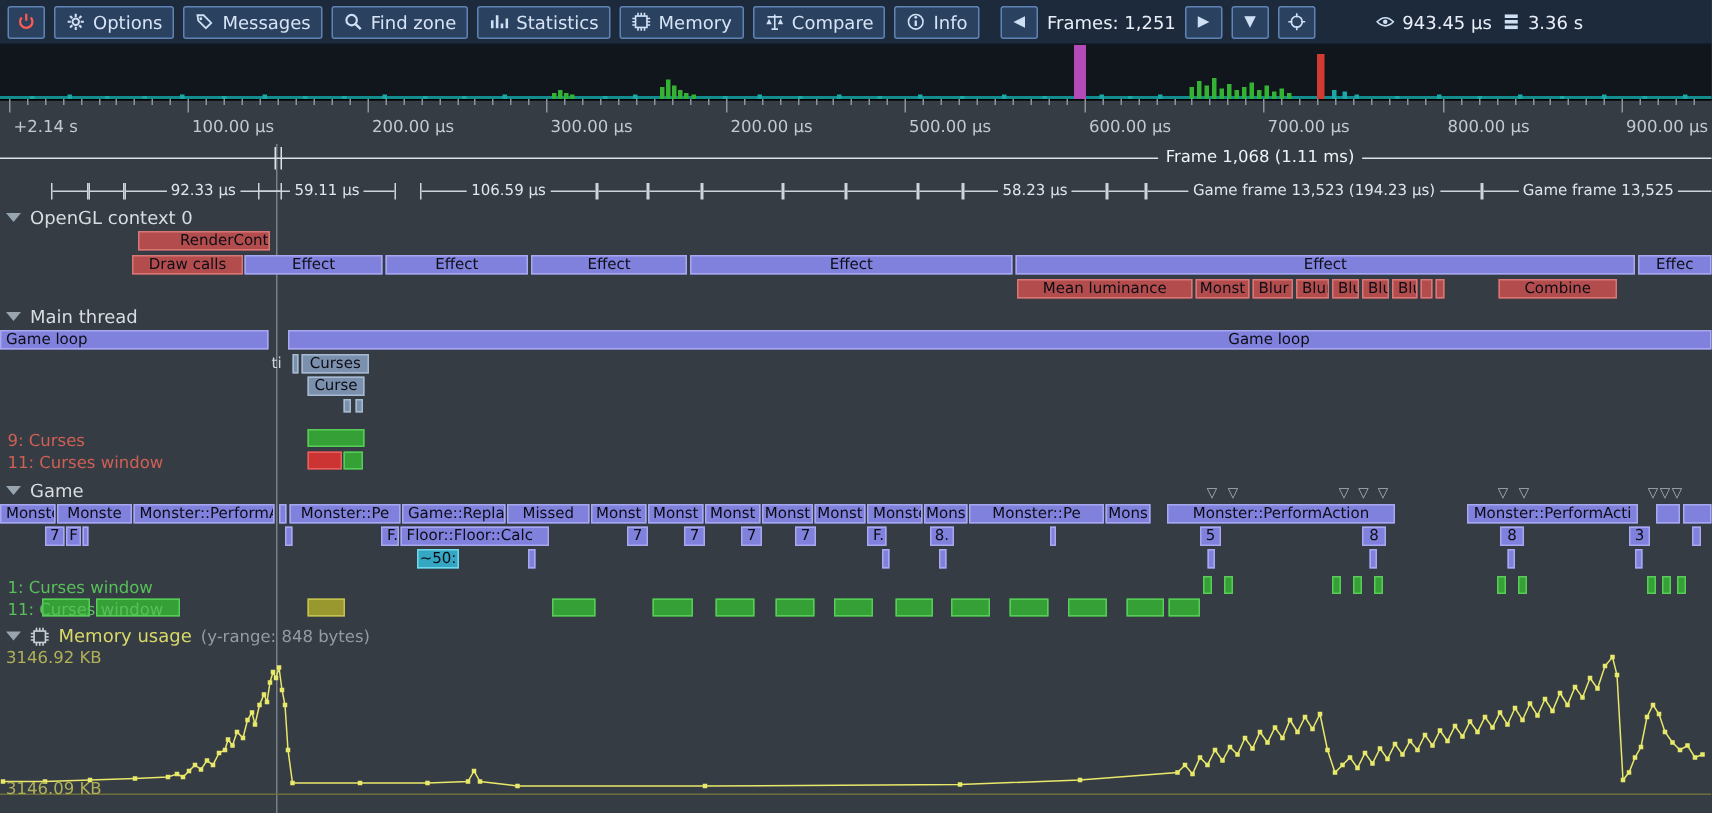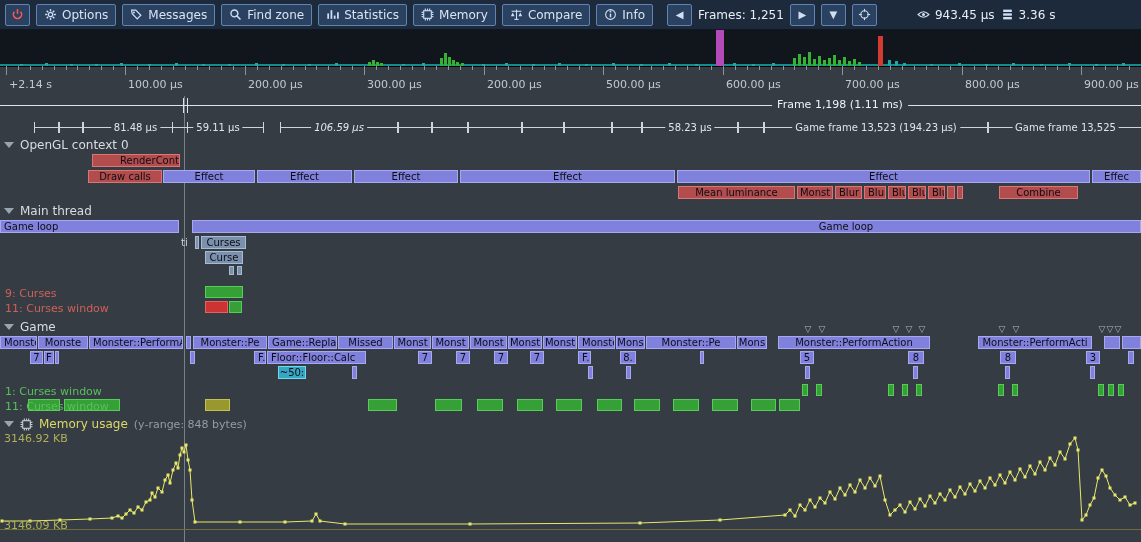--- a/index.html
+++ b/index.html
@@ -379,33 +379,33 @@
     <div class="rtick" style="left: 1092.93px; height: 4px;"></div>
     <div class="rtick" style="left: 1104.86px; height: 4px;"></div>
     <div class="rtick" style="left: 1116.79px; height: 4px;"></div>
     <div class="rtick" style="left: 1128.72px; height: 4px;"></div>
   </div>
 
 <div class="frame-row">
   <div class="fline"></div>
   <div class="ftick" id="ftick0" style="left: 183px;"></div>
   <div class="ftick" id="ftick1" style="left: 187px;"></div>
-  <span class="flabel" id="frame-label" style="left: 840px;">Frame 1,198 (1.11 ms)</span>
+  <span class="flabel" id="frame-label" style="left: 840px;">Frame 1,068 (1.11 ms)</span>
 </div>
 
 <div class="span-row">
     <div class="fspan" style="left: 34px; width: 23px;"></div>
     <div class="fspan" style="left: 59px; width: 22px;"></div>
     <div class="fspan" style="left: 83px; width: 103px;">
-      <span class="fslab">81.48 µs</span>
+      <span class="fslab">92.33 µs</span>
     </div>
     <div class="fspan" style="left: 172px; width: 90px;">
       <span class="fslab">59.11 µs</span>
     </div>
-    <div class="fspan" style="left: 280px; width: 116px; font-style: italic;">
+    <div class="fspan" style="left: 280px; width: 116px;">
       <span class="fslab">106.59 µs</span>
     </div>
     <div class="fspan" style="left: 398px; width: 32px;"></div>
     <div class="fspan" style="left: 432px; width: 34px;"></div>
     <div class="fspan" style="left: 468px; width: 52px;"></div>
     <div class="fspan" style="left: 522px; width: 40px;"></div>
     <div class="fspan" style="left: 564px; width: 46px;"></div>
     <div class="fspan" style="left: 612px; width: 28px;"></div>
     <div class="fspan" style="left: 642px; width: 94px;">
       <span class="fslab">58.23 µs</span>

